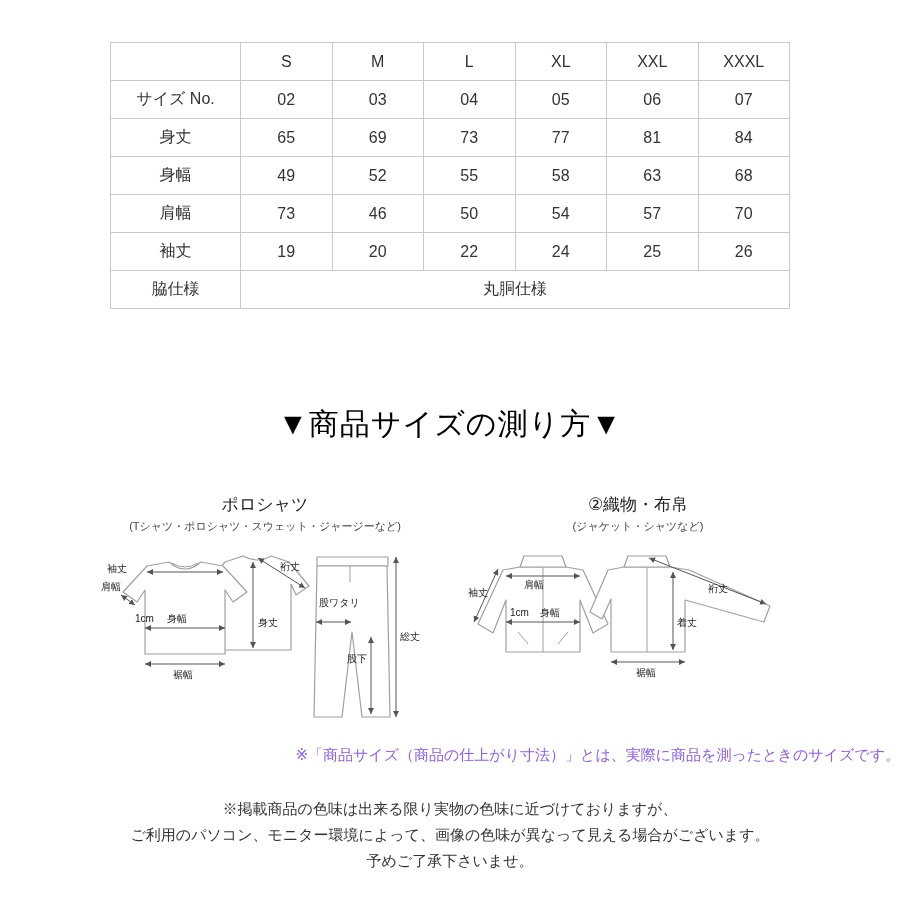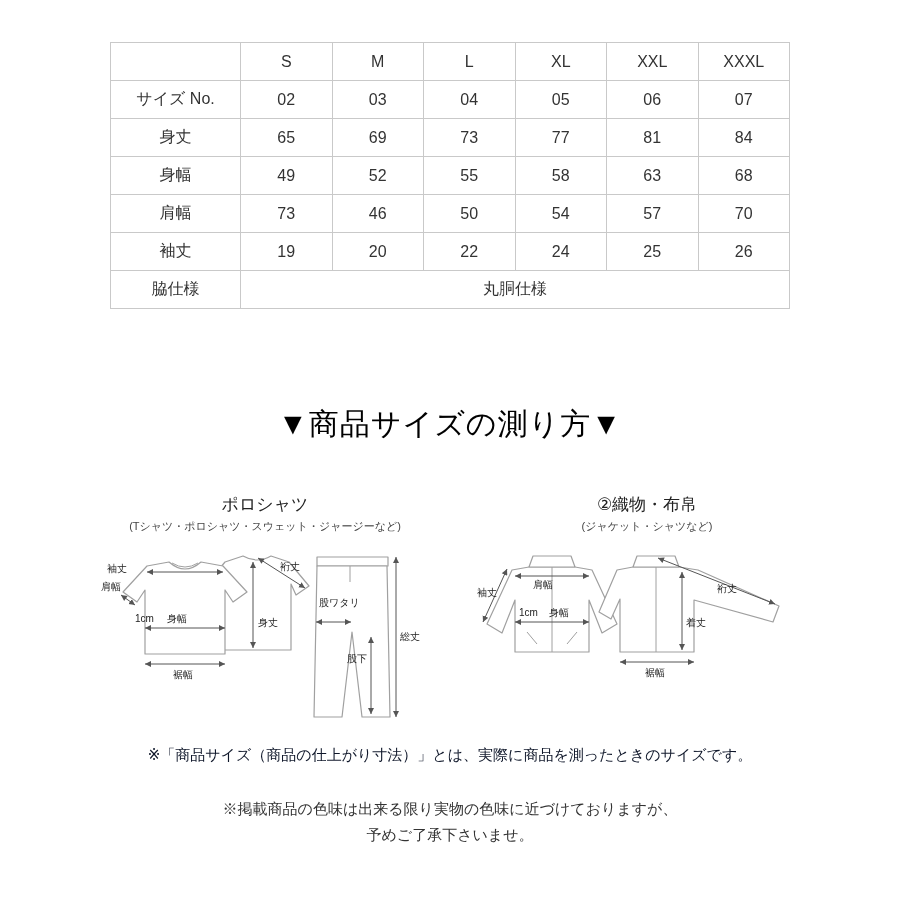--- a/index.html
+++ b/index.html
@@ -27,37 +27,37 @@
   
   .section-title {
     position:absolute; left:0; right:0; top:404px;
     text-align:center; font-size:30px; font-weight:normal; color:#000;
     letter-spacing:1px;
   }
 
   
   .diagram-group { position:absolute; width:340px; top:493px; }
   .diagram-group.knit  { left:95px; }
-  .diagram-group.woven { left:468px;margin-left:9px; }
+  .diagram-group.woven { left:468px; }
   .dg-title { text-align:center; font-size:17px; color:#222; }
   .dg-subtitle { text-align:center; font-size:11px; color:#444; margin-top:3px; }
   .drawing { position:relative; margin-top:8px; height:195px; }
   .drawing svg { position:absolute; left:0; top:0; }
   .lbl {
     position:absolute; font-size:10px; color:#222;
     white-space:nowrap; line-height:1;
   }
   .garment { fill:#fff; stroke:#a0a0a0; stroke-width:1.2; stroke-linejoin:round; }
   .detail  { fill:none; stroke:#a0a0a0; stroke-width:1; }
   .arrow   { stroke:#555; stroke-width:1; }
 
   
   .note1 {
     position:absolute; top:746px; left:0; right:0;
-    text-align:center; font-size:15px; color:#0f172a;
+    text-align:right; font-size:15px; color:#8b5cf6;
   }
   .note2 {
     position:absolute; top:796px; left:0; right:0;
     text-align:center; font-size:15px; color:#333; line-height:26px;font-family:Liberation Serif, serif;
   }
 </style>
 </head>
 <body>
 
 <div class="page">
@@ -221,16 +221,17 @@
       <span class="lbl" style="left:72px;top:66px">身幅</span>
       <span class="lbl" style="left:240px;top:42px">裄丈</span>
       <span class="lbl" style="left:209px;top:76px">着丈</span>
       <span class="lbl" style="left:168px;top:126px">裾幅</span>
     </div>
   </div>
 
   <div class="note1">※「商品サイズ（商品の仕上がり寸法）」とは、実際に商品を測ったときのサイズです。</div>
   <div class="note2">
     <p>※掲載商品の色味は出来る限り実物の色味に近づけておりますが、</p>
+    <p>ご利用のパソコン、モニター環境によって、画像の色味が異なって見える場合がございます。</p>
     <p>予めご了承下さいませ。</p>
   </div>
 
 </div>
 
 </body></html>

